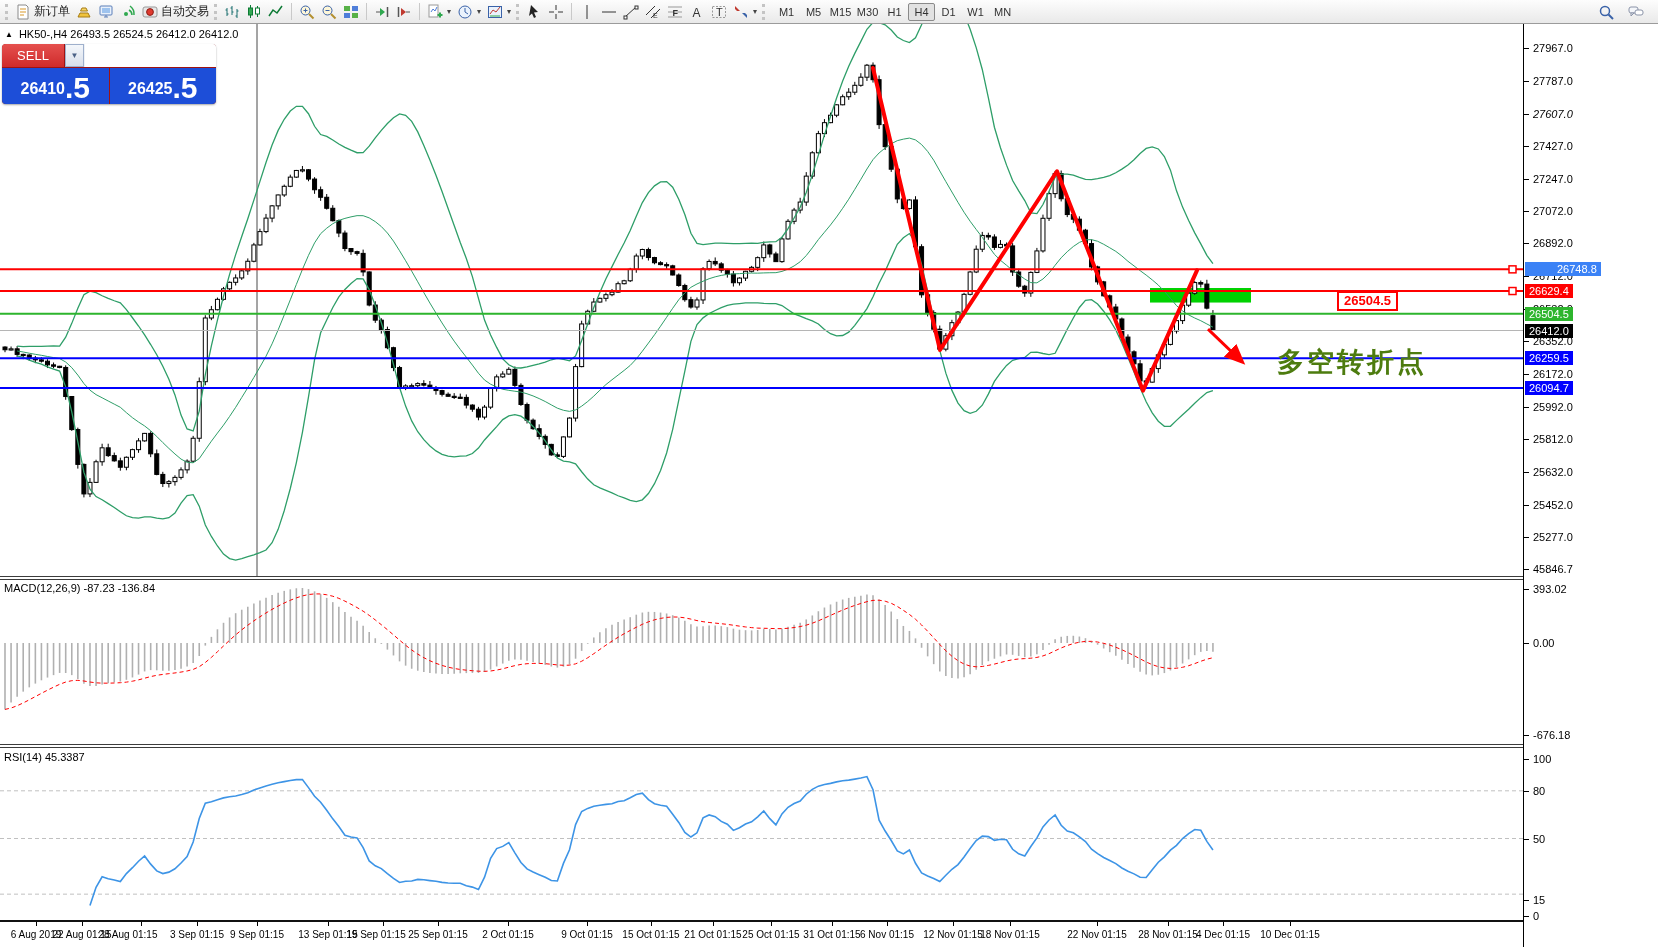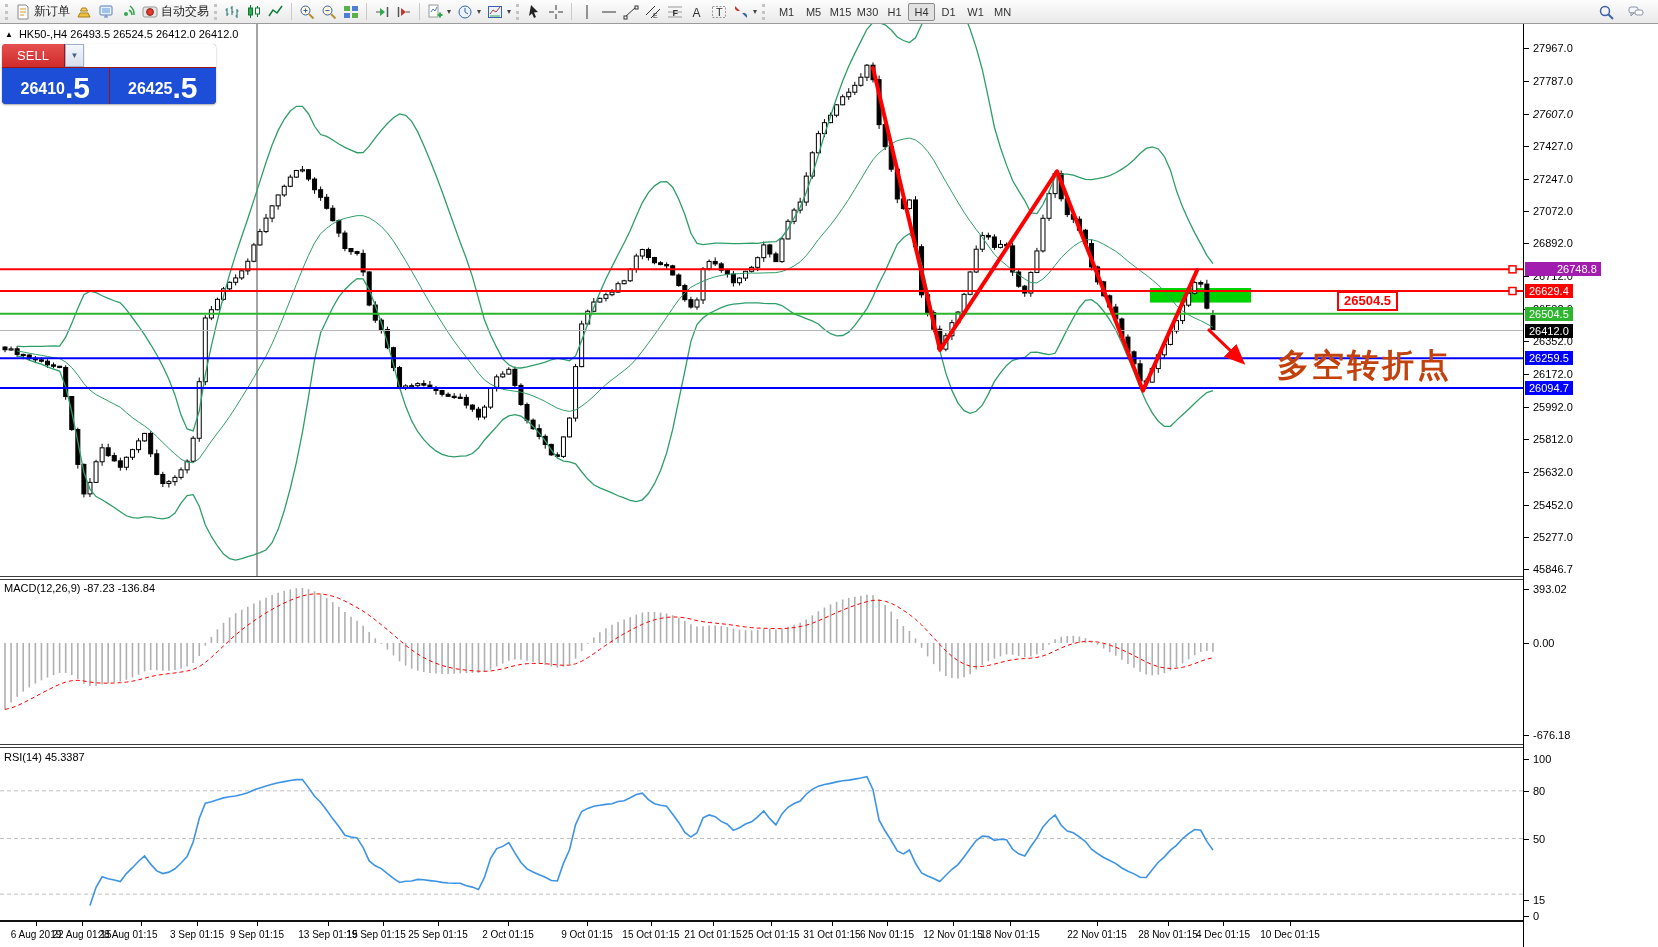--- a/index.html
+++ b/index.html
@@ -46,21 +46,21 @@
 .tp-dn,.tp-up{width:19px;background:linear-gradient(#f4f7fb,#d8dfeb);border:1px solid #9fb0cc;color:#4a6186;font-size:8px;display:flex;align-items:center;justify-content:center}
 .tp-volval{flex:1;background:#fff;font-size:13px;color:#111;display:flex;align-items:center;justify-content:flex-end;padding-right:6px;border:none;text-align:right;font-family:inherit}
 .tp-row2{display:flex;gap:1px;height:36px}
 .tp-price{flex:1;background:#1d4ed8;color:#fff;display:flex;align-items:flex-end;justify-content:center;padding-bottom:1px}
 .tp-price .int{font-size:16px;font-weight:bold;line-height:22px;margin-bottom:3px}
 .tp-price .big{font-size:30px;font-weight:bold;line-height:30px}
 .pane-label{position:absolute;left:4px;font-size:11px;color:#000;z-index:25}
 #macd-label{top:582px}
 #rsi-label{top:751px}
 #callout{position:absolute;border:2px solid #f00;color:#f00;background:#fff;font-size:13px;font-weight:bold;height:20px;line-height:16px;padding:0 5px;z-index:31}
-#cn-note{position:absolute;font-size:32px;font-weight:bold;color:#c2410c;letter-spacing:3px;z-index:31;font-family:"DejaVu Sans",sans-serif}
+#cn-note{position:absolute;font-size:27px;font-weight:bold;color:#4d7c0f;letter-spacing:3px;z-index:31;font-family:"DejaVu Sans",sans-serif}
 </style>
 </head>
 <body>
 
 <div id="toolbar">
   <span class="grip"></span>
   <button class="tbtn">
     <svg class="ic" viewBox="0 0 16 16">
         <path d="M3 1h8l2 2v12H3z" fill="#fff" stroke="#8a8a8a"></path>
         <path d="M5 5h6M5 8h6M5 11h4" stroke="#d99a2b" stroke-width="1.2"></path>
@@ -980,21 +980,21 @@
     <div class="tick" style="top: 729px;">100</div>
     <div class="tm" style="top: 735px;"></div>
     <div class="tick" style="top: 761px;">80</div>
     <div class="tm" style="top: 767px;"></div>
     <div class="tick" style="top: 809px;">50</div>
     <div class="tm" style="top: 815px;"></div>
     <div class="tick" style="top: 870px;">15</div>
     <div class="tm" style="top: 876px;"></div>
     <div class="tick" style="top: 886px;">0</div>
     <div class="tm" style="top: 892px;"></div>
-    <div class="badge" style="top: 238.349px; background: #a21caf; padding-left: 32px;">26748.8</div>
+    <div class="badge" style="top: 238.349px; background: #3b82f6; padding-left: 32px;">26748.8</div>
     <div class="badge" style="top: 260.03px; background: rgb(255, 0, 0);">26629.4</div>
     <div class="badge" style="top: 282.709px; background: rgb(45, 181, 45);">26504.5</div>
     <div class="badge" style="top: 327.196px; background: rgb(0, 0, 255);">26259.5</div>
     <div class="badge" style="top: 357.12px; background: rgb(0, 0, 255);">26094.7</div>
     <div class="badge" style="top: 299.505px; background: rgb(0, 0, 0);">26412.0</div>
   </div>
 <div id="time-axis">
     <div class="dtick" style="left: 36px;"></div>
     <div class="dlab" style="left: -2px;">6 Aug 2019</div>
     <div class="dtick" style="left: 82px;"></div>

